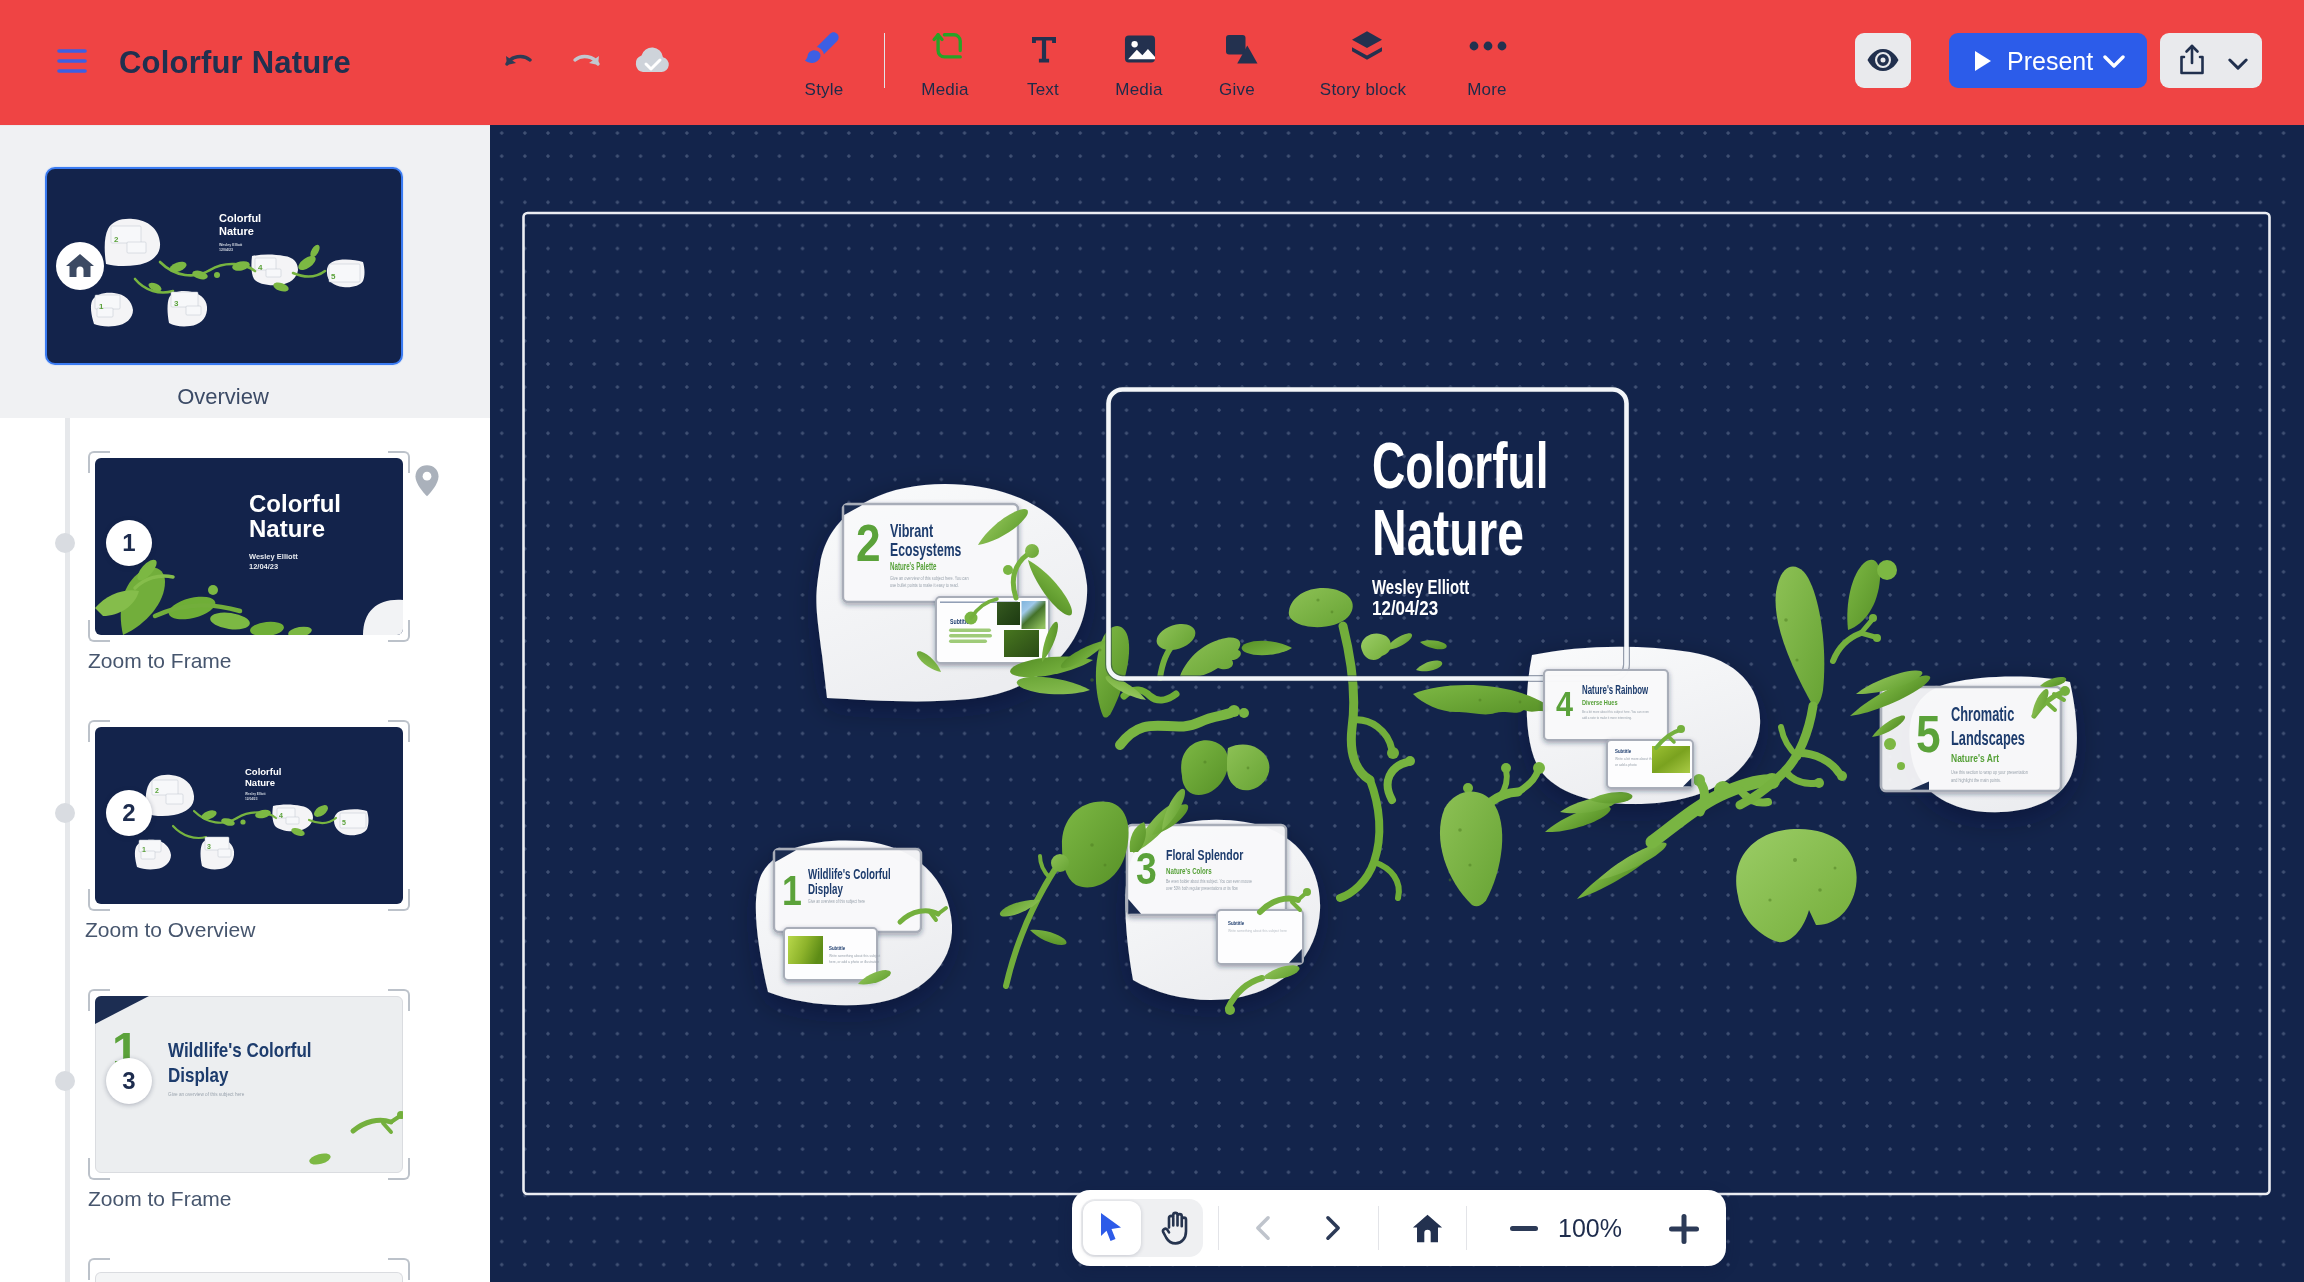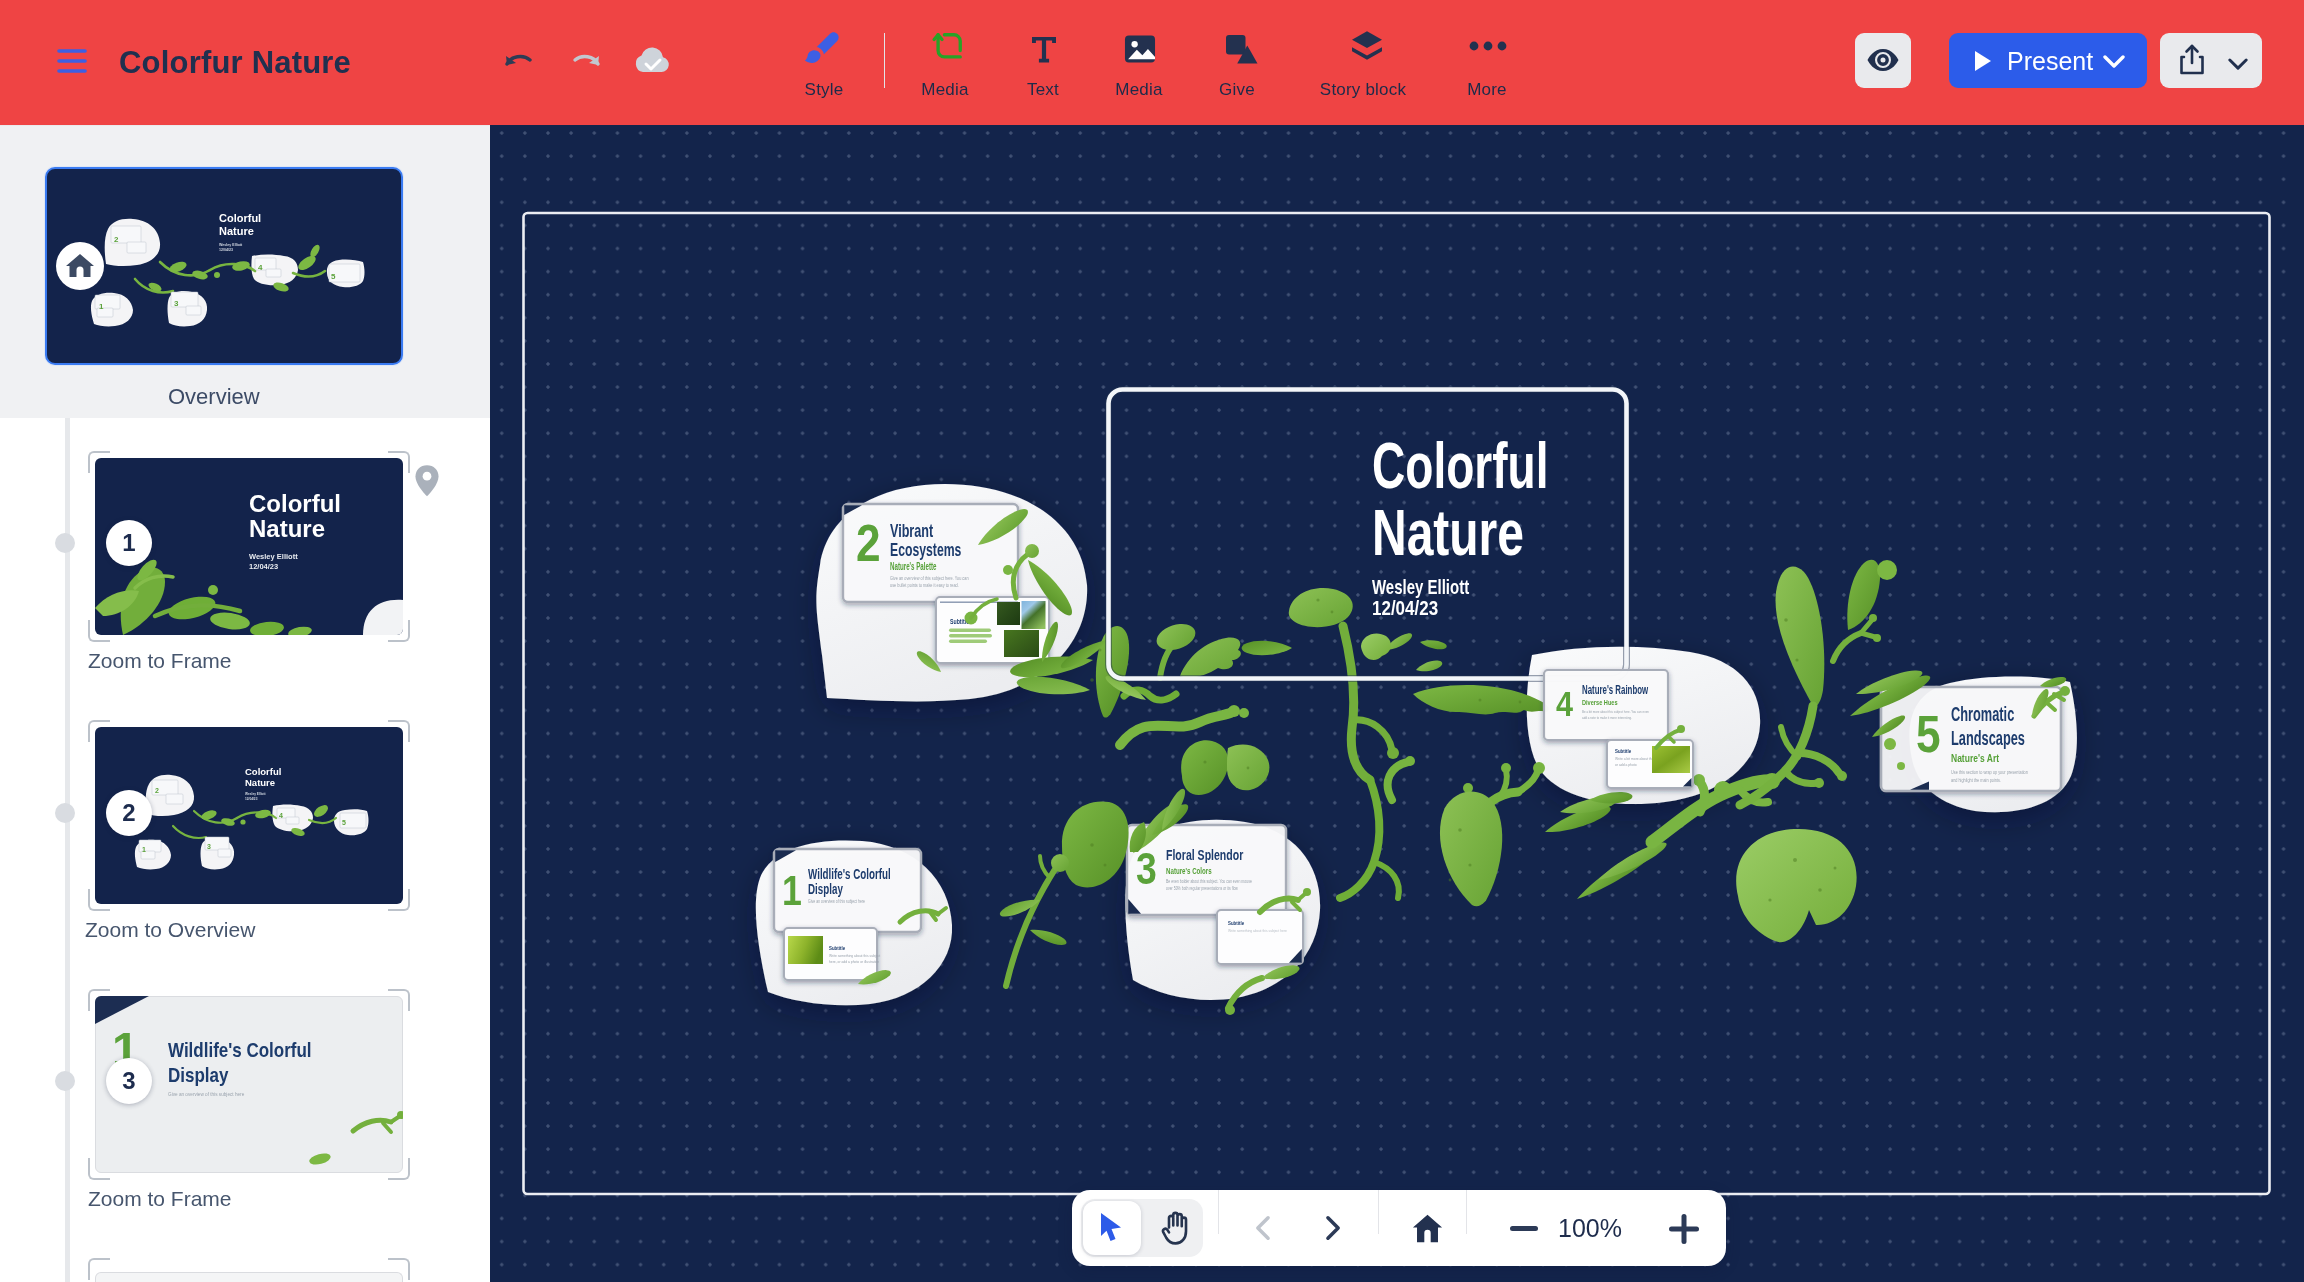--- a/index.html
+++ b/index.html
@@ -1,20 +1,20 @@
 <!DOCTYPE html>
 <html><head><meta charset="utf-8"><style>
 *{margin:0;padding:0;box-sizing:border-box}
 html,body{width:2304px;height:1282px;overflow:hidden;background:#fff;font-family:"Liberation Sans",sans-serif}
 .abs{position:absolute}
 #topbar{position:absolute;left:0;top:0;width:2304px;height:125px;background:#ef4444;z-index:30}
 #topbar .lbl{position:absolute;top:80px;font-size:17px;font-weight:normal;color:#1c2b4a;text-align:center;transform:translateX(-50%);letter-spacing:.2px}
 #sidebar{position:absolute;left:0;top:125px;width:490px;height:1157px;background:#fff;z-index:20;border-top:1px solid #e9eaec}
 #canvas{position:absolute;left:490px;top:125px;width:1814px;height:1157px;z-index:10;background-color:#13244b;background-image:radial-gradient(circle,rgba(172,186,212,.30) 1.3px,rgba(172,186,212,0) 2.0px);background-size:23.15px 23.1px;background-position:0.15px -3.5px}
-#bottombar{position:absolute;left:1072px;top:1190px;width:654px;height:76px;background:#fff;border-radius:18px;z-index:25;box-shadow:0 4px 14px rgba(15,25,55,.25);display:flex;}
+#bottombar{position:absolute;left:1072px;top:1190px;width:654px;height:76px;background:#fff;border-radius:18px;z-index:25;box-shadow:0 4px 14px rgba(15,25,55,.25);display:flex;align-items:center}
 .vdiv{width:1px;height:44px;background:#e3e4e8}
 #ovsec{position:absolute;left:0;top:0;width:490px;height:292px;background:#f0f1f3}
 .thlabel{position:absolute;font-size:21px;color:#47566e;width:320px;text-align:left}
 .brk{position:absolute;width:322px;height:191px}
 .brk i{position:absolute;width:22px;height:22px;border:0 solid #bcc2ca}
 .brk i.tl{left:0;top:0;border-left-width:2.5px;border-top-width:2.5px;border-top-left-radius:6px}
 .brk i.tr{right:0;top:0;border-right-width:2.5px;border-top-width:2.5px;border-top-right-radius:6px}
 .brk i.bl{left:0;bottom:0;border-left-width:2.5px;border-bottom-width:2.5px;border-bottom-left-radius:6px}
 .brk i.br{right:0;bottom:0;border-right-width:2.5px;border-bottom-width:2.5px;border-bottom-right-radius:6px}
 .numc{position:absolute;width:46px;height:46px;border-radius:50%;background:#fff;box-shadow:0 1px 5px rgba(20,30,60,.3);color:#1d2c4e;font-size:24px;font-weight:bold;display:flex;align-items:center;justify-content:center;z-index:5}
@@ -431,21 +431,21 @@
     <g font-size="8" font-weight="bold" fill="#5ba23a">
       <text x="69" y="75">2</text>
         <text x="54" y="142">1</text>
         <text x="129" y="139">3</text>
         <text x="213" y="103">4</text>
         <text x="286" y="112">5</text>
     </g>
     <circle cx="35" cy="99" r="24" fill="#fff"></circle>
     <path d="M35 87 L49 99 H45.5 V110 H38.5 V103 a3.5 3.5 0 0 0 -7 0 V110 H24.5 V99 H21 Z" fill="#3c4a63"></path>
   </svg>
-  <div class="abs" style="left:168px;top:258px;font-size:22px;color:#3c4b66;width:110px;text-align:left">Overview</div>
+  <div class="abs" style="left:168px;top:258px;font-size:22px;color:#3c4b66;width:110px;text-align:center">Overview</div>
   <div class="brk" style="left:88px;top:325px">
       <i class="tl"></i>
       <i class="tr"></i>
       <i class="bl"></i>
       <i class="br"></i>
     </div>
   <div class="abs" style="left:95px;top:332px;width:308px;height:177px;border-radius:6px;background:#13234b"></div>
   <svg class="abs" style="left:95px;top:332px;border-radius:6px" width="308" height="177" viewBox="0 0 308 177" font-family="Liberation Sans, sans-serif">
     <path d="M268,177 C268,152 284,140 308,142 L308,177 Z" fill="#f2f3f5"></path>
     <g fill="#7cb843">

